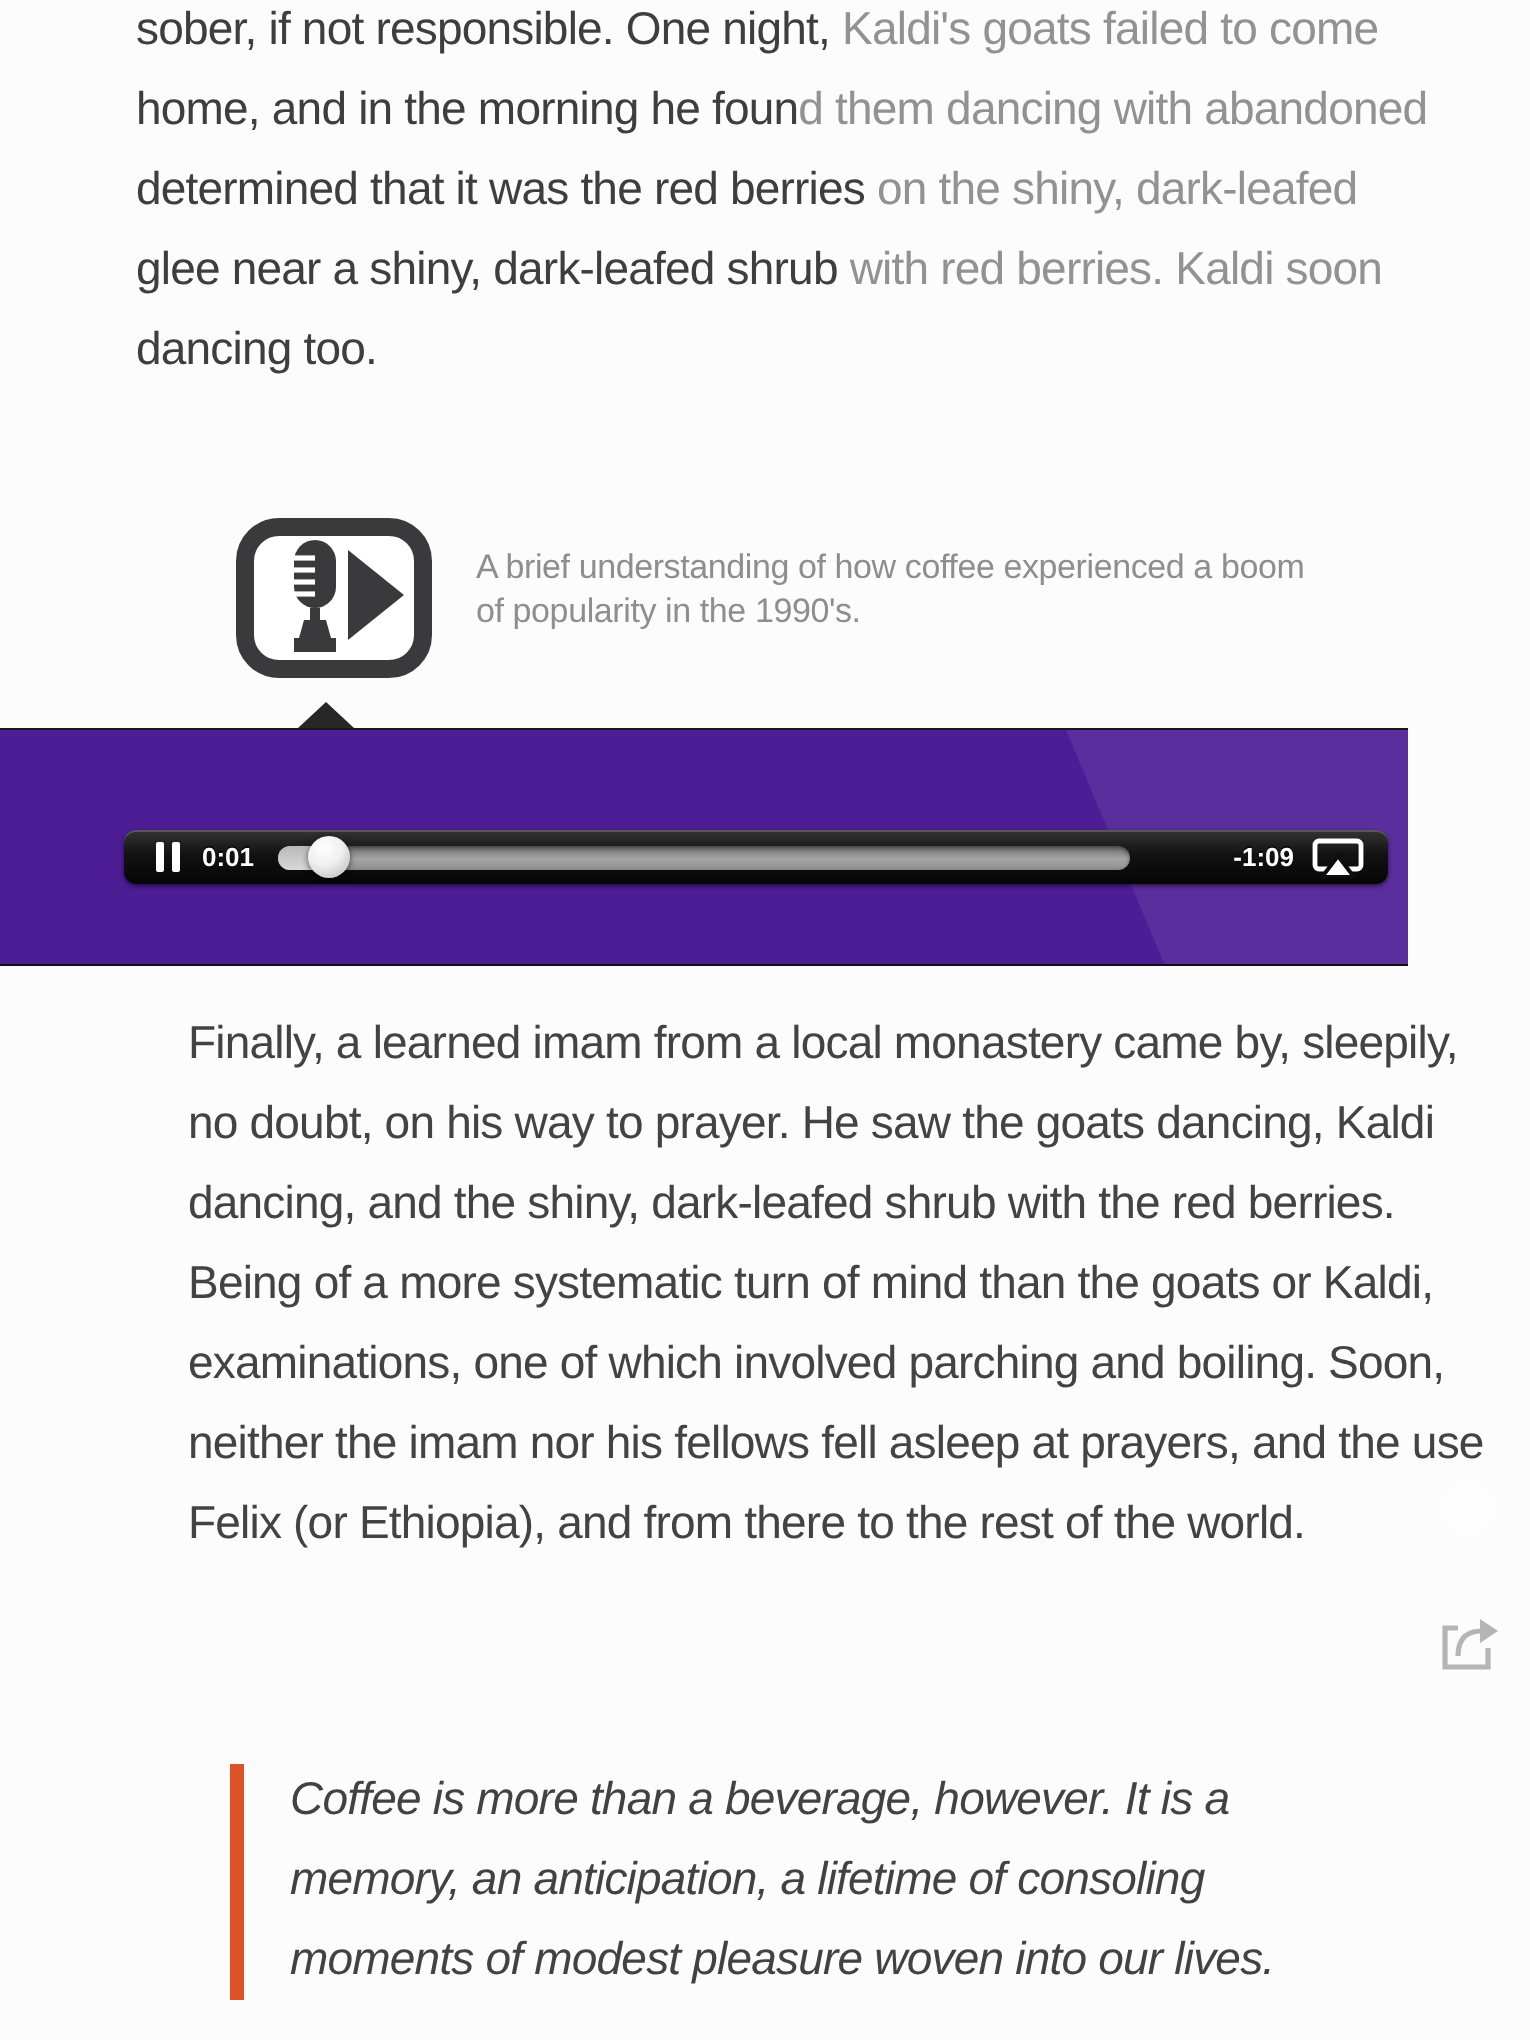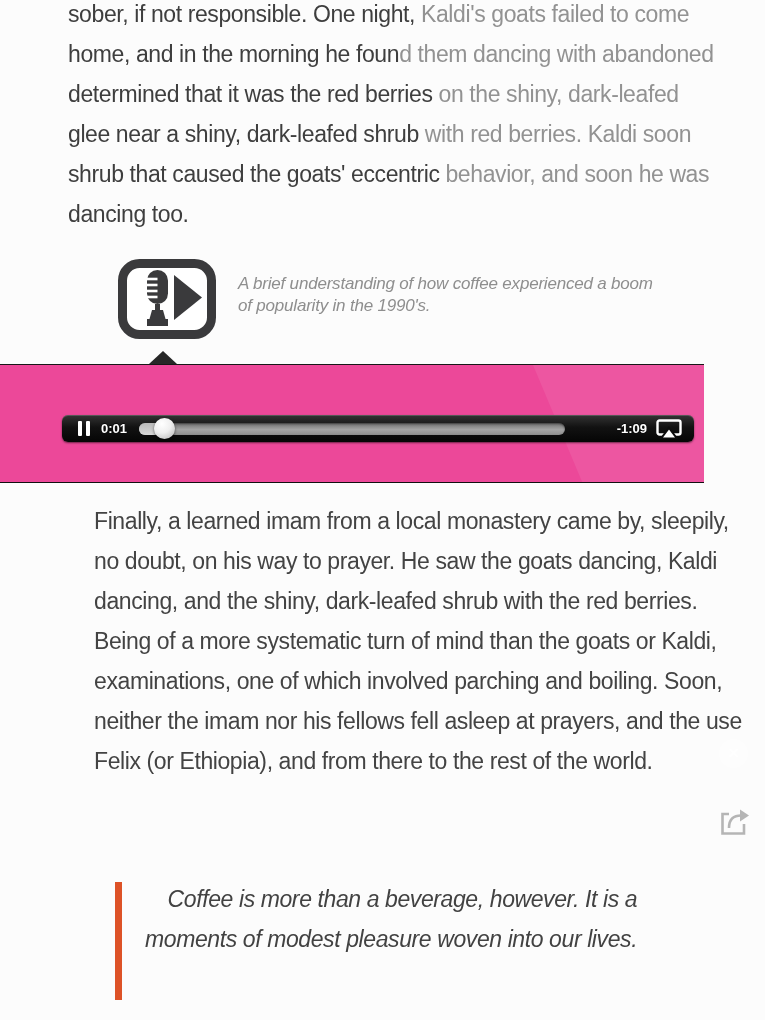--- a/index.html
+++ b/index.html
@@ -8,56 +8,55 @@
 
   
   .textblock{position:absolute;left:68px;}
   .tline{height:40px;line-height:40px;font-size:23px;letter-spacing:-0.4px;white-space:pre;color:#3e3e3e;}
   .tline .read{color:#3e3e3e;}
   .tline .unread{color:#929292;}
   .para2 .tline{color:#434343;margin-left:26px;}
 
   
   .embed-icon{position:absolute;left:117px;top:258px;width:100px;height:82px;cursor:pointer;}
-  .embed-caption{position:absolute;left:238px;top:273px;width:430px;font-size:17px;line-height:22px;font-style:italic;color:#8e8e8e;letter-spacing:-0.2px;}
+  .embed-caption{position:absolute;left:238px;top:273px;width:430px;font-size:17px;line-height:22px;color:#8e8e8e;letter-spacing:-0.2px;}
 
   
-  .panel{position:absolute;left:0;top:364px;width:704px;height:119px;background:#ec4899;border-top:1px solid #171717;border-bottom:1px solid #101010;box-sizing:border-box;}
+  .panel{position:absolute;left:0;top:364px;width:704px;height:119px;background:#4c1d95;border-top:1px solid #171717;border-bottom:1px solid #101010;box-sizing:border-box;}
   .panel .sheen{position:absolute;inset:0;background:rgba(255,255,255,0.08);clip-path:polygon(533px 0px, 765px 0px, 765px 119px, 583px 119px);pointer-events:none;}
   .caret{position:absolute;left:149px;top:351px;width:0;height:0;border-left:14px solid transparent;border-right:14px solid transparent;border-bottom:13px solid #272727;}
 
   .pill{position:absolute;left:62px;top:50px;width:632px;height:27px;border-radius:6px;background:linear-gradient(180deg,#343434 0%,#121212 45%,#050505 100%);box-shadow:0 1px 2px rgba(0,0,0,0.55), inset 0 1px 0 rgba(255,255,255,0.18);display:flex;align-items:center;padding:0 12px 0 16px;box-sizing:border-box;}
   .pausebtn{display:flex;gap:4px;align-items:center;cursor:pointer;}
   .pausebtn span{display:block;width:4px;height:15px;background:#fff;border-radius:1px;}
   .time{color:#fff;font-size:13px;font-weight:bold;margin-left:11px;text-shadow:0 -1px 0 rgba(0,0,0,0.6);}
   .trackwrap{flex:1;position:relative;height:12px;margin:0 12px;border-radius:6px;background:linear-gradient(180deg,#6f6f6f 0%,#a5a5a5 55%,#8f8f8f 100%);box-shadow:inset 0 1px 2px rgba(0,0,0,0.45);cursor:pointer;}
   .played{position:absolute;left:0;top:0;height:100%;width:30px;border-radius:6px 0 0 6px;background:linear-gradient(180deg,#b9b9b9,#d8d8d8);}
   .thumb{position:absolute;left:15px;top:-5px;width:21px;height:21px;border-radius:50%;background:radial-gradient(circle at 38% 28%,#ffffff 0%,#efefef 45%,#c9c9c9 80%,#b2b2b2 100%);box-shadow:0 1px 3px rgba(0,0,0,0.6);cursor:grab;}
   .remaining{color:#fff;font-size:13px;font-weight:bold;margin-right:9px;text-shadow:0 -1px 0 rgba(0,0,0,0.6);margin-left:40px;}
   .airplay{cursor:pointer;display:block;}
 
   .closebtn{position:absolute;left:719px;top:374px;width:29px;height:29px;border-radius:50%;background:rgba(255,255,255,0.42);color:#fff;font-size:14px;font-weight:bold;line-height:29px;text-align:center;cursor:pointer;}
   .sharebtn{position:absolute;left:716px;top:440px;width:37px;height:32px;cursor:pointer;}
 
   
   .quotebar{position:absolute;left:115px;top:882px;width:7px;height:118px;}
-  .quotetext{position:absolute;left:145px;top:879px;text-align:right;}
+  .quotetext{position:absolute;left:145px;top:879px;}
   .quotetext .tline{font-style:italic;color:#424242;}
 </style>
 </head>
 <body>
 
 <div class="screen" style="background: rgb(252, 252, 252); padding-left: 36px;">
 
   <div class="textblock para1" style="top:-6px;">
     <div class="tline"><span class="read">sober, if not responsible. One night,</span><span class="unread"> Kaldi's goats failed to come</span></div>
     <div class="tline"><span class="read">home, and in the morning he foun</span><span class="unread">d them dancing with abandoned</span></div>
     <div class="tline"><span class="read">determined that it was the red berries</span><span class="unread"> on the shiny, dark-leafed</span></div>
     <div class="tline"><span class="read">glee near a shiny, dark-leafed shrub</span><span class="unread"> with red berries. Kaldi soon</span></div>
-    <div class="tline"><span class="read">shrub that caused the goats' eccentric</span><span class="unread"> behavior, and soon he was</span></div>
     <div class="tline"><span class="read">dancing too.</span><span class="unread"></span></div>
   </div>
 
   <div class="embed-icon">
     <svg width="100" height="82" viewBox="0 0 100 82">
       <rect x="5.5" y="5.5" width="89" height="71" rx="17" fill="#ffffff" stroke="#3a3a3c" stroke-width="9"></rect>
       <rect x="30" y="12" width="21" height="34" rx="10.5" fill="#3a3a3c"></rect>
       <line x1="30" y1="21" x2="40.5" y2="21" stroke="#ffffff" stroke-width="2.6"></line>
       <line x1="30" y1="27" x2="40.5" y2="27" stroke="#ffffff" stroke-width="2.6"></line>
       <line x1="30" y1="33" x2="40.5" y2="33" stroke="#ffffff" stroke-width="2.6"></line>
@@ -113,16 +112,17 @@
     <div class="tline">dancing, and the shiny, dark-leafed shrub with the red berries.</div>
     <div class="tline">Being of a more systematic turn of mind than the goats or Kaldi,</div>
     <div class="tline">examinations, one of which involved parching and boiling. Soon,</div>
     <div class="tline">neither the imam nor his fellows fell asleep at prayers, and the use</div>
     <div class="tline">Felix (or Ethiopia), and from there to the rest of the world.</div>
   </div>
 
   <div class="quotebar" style="background: rgb(221, 82, 39);"></div>
   <div class="quotetext">
     <div class="tline">Coffee is more than a beverage, however. It is a</div>
+    <div class="tline">memory, an anticipation, a lifetime of consoling</div>
     <div class="tline">moments of modest pleasure woven into our lives.</div>
   </div>
 
 </div>
 
 </body></html>

